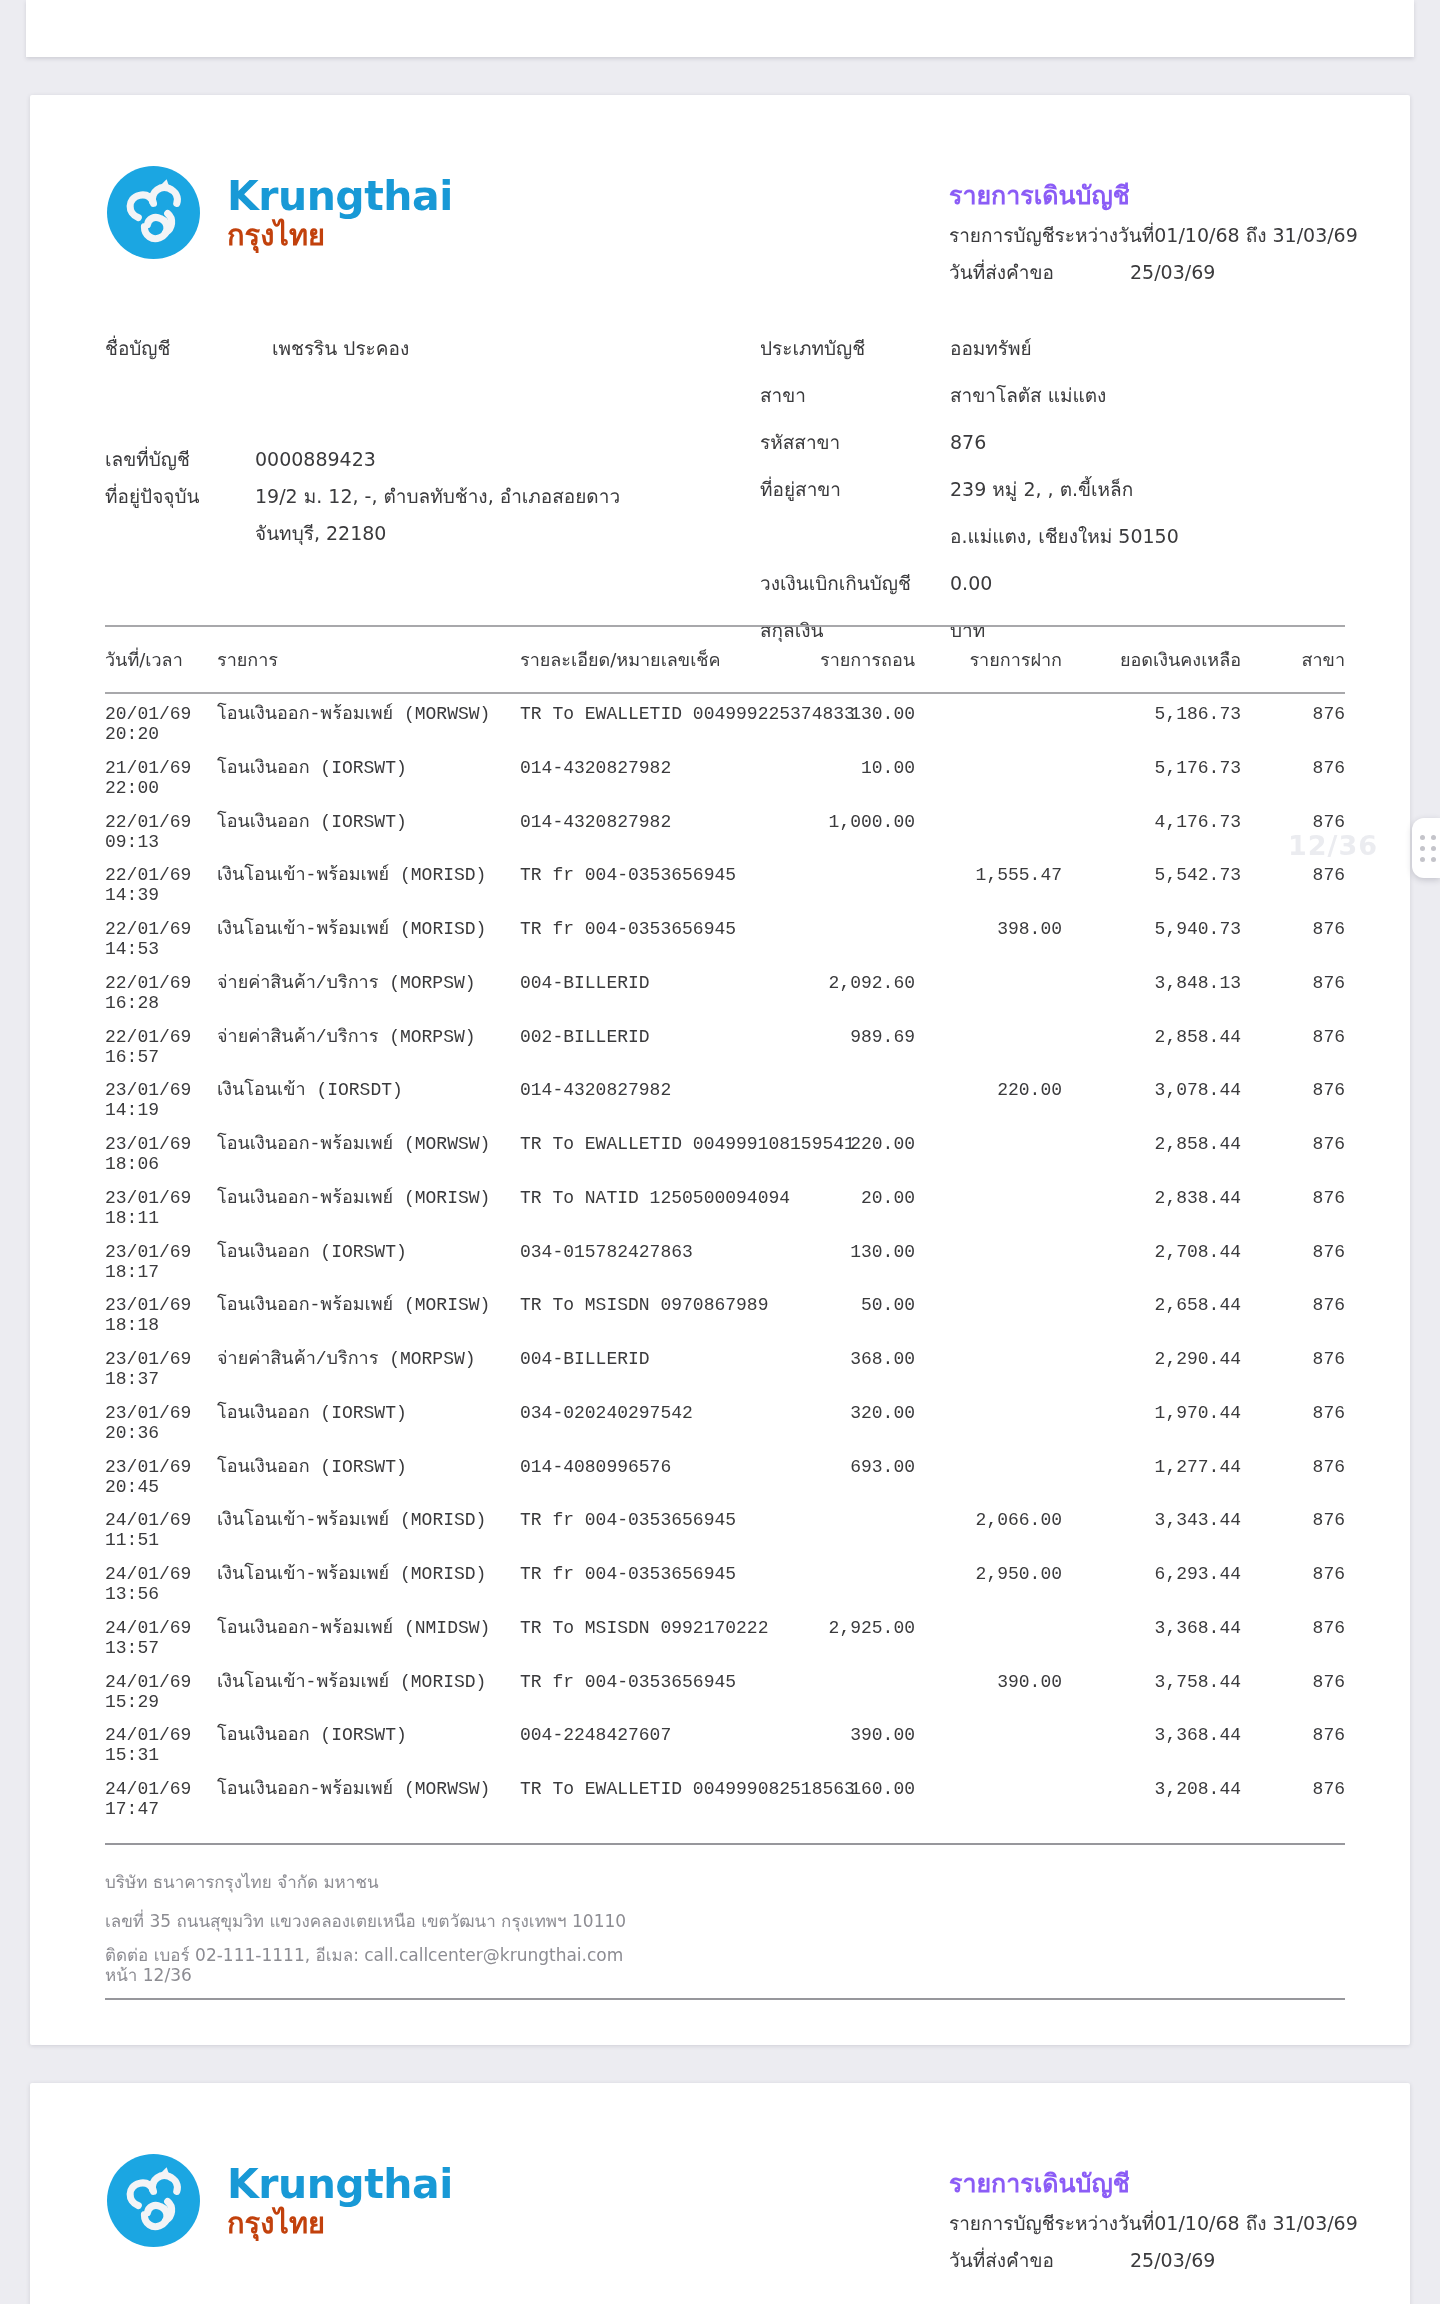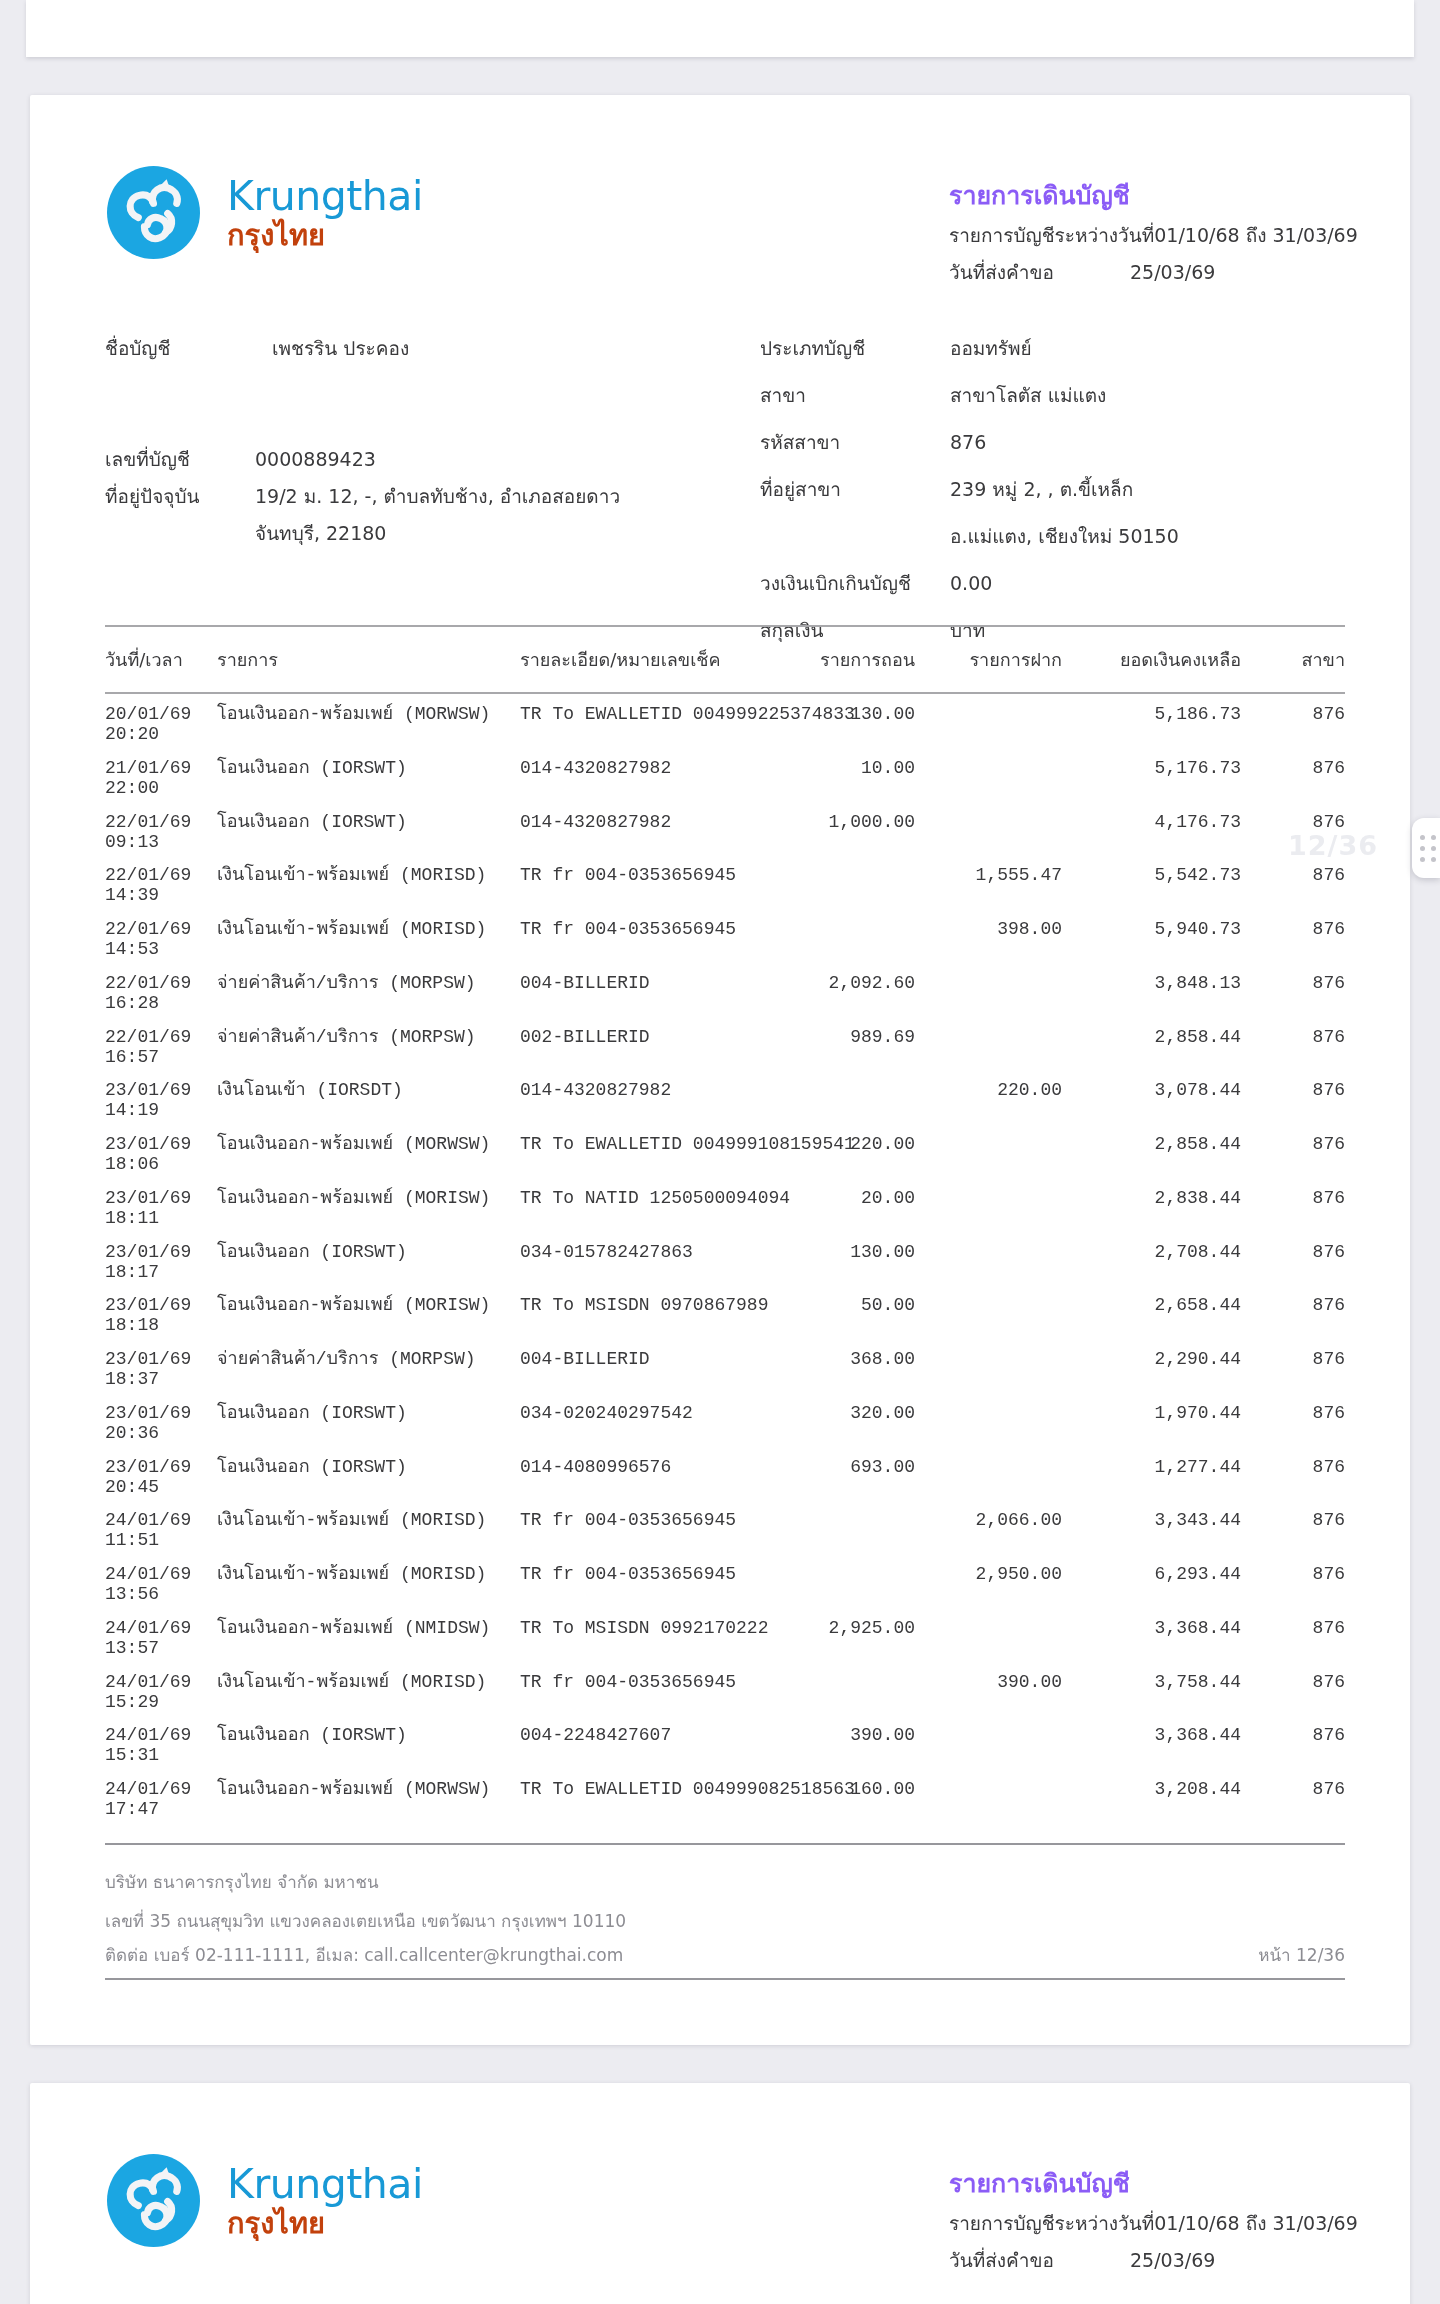--- a/index.html
+++ b/index.html
@@ -19,21 +19,21 @@
     position:absolute;left:30px;width:1380px;background:#ffffff;
     border-radius:2px;box-shadow:0 1px 4px rgba(60,60,80,.16);
   }
   .card-1{top:95px;height:1950px;}
   .card-2{top:2083px;height:500px;}
 
   
   .brand{position:absolute;left:77px;top:71px;display:flex;align-items:center;}
   .brand-mark{width:93px;height:93px;flex:0 0 93px;}
   .brand-text{margin-left:27px;}
-  .brand-en{font-size:41px;font-weight:400;color:#1899d6;line-height:44px;letter-spacing:-.5px;}
+  .brand-en{font-size:41px;font-weight:700;color:#1899d6;line-height:44px;letter-spacing:-.5px;}
   .brand-th{font-size:29px;font-weight:700;color:#c2410c;line-height:32px;margin-top:1px;}
 
   .doc-meta{position:absolute;left:919px;top:84px;width:430px;}
   .doc-title{font-size:25px;font-weight:700;color:#8b5cf6;margin:0 0 12px;line-height:33px;}
   .meta-row{display:flex;font-size:19px;line-height:22px;margin-bottom:15px;white-space:nowrap;}
   .meta-label{flex:0 0 181px;}
 
   
   .account-info{position:absolute;left:75px;top:243px;right:65px;font-size:19px;}
   .info-col{position:absolute;top:0;}
@@ -64,21 +64,21 @@
   .txn-time{line-height:20px;}
 
   
   .page-footer{
     position:absolute;left:75px;right:65px;top:1748px;
     border-top:2px solid #97979c;color:#8c8c92;font-size:17px;
   }
   .f-line{line-height:20px;white-space:nowrap;}
   .f-1{margin-top:27px;}
   .f-2{margin-top:19px;}
-  .f-3{margin-top:14px;display:flex;justify-content:space-between;}
+  .f-3{margin-top:14px;display:flex;justify-content:space-between;flex-direction:column;}
   .f-divider{margin-top:13px;border-top:2px solid #97979c;height:0;}
 
   
   .page-overlay{
     position:absolute;left:1288px;top:830px;
     font-size:27px;font-weight:700;letter-spacing:1px;color:#ebecf0;
   }
   .drag-handle{
     position:absolute;right:0;top:818px;width:28px;height:60px;
     background:#fff;border-radius:12px 0 0 12px;

